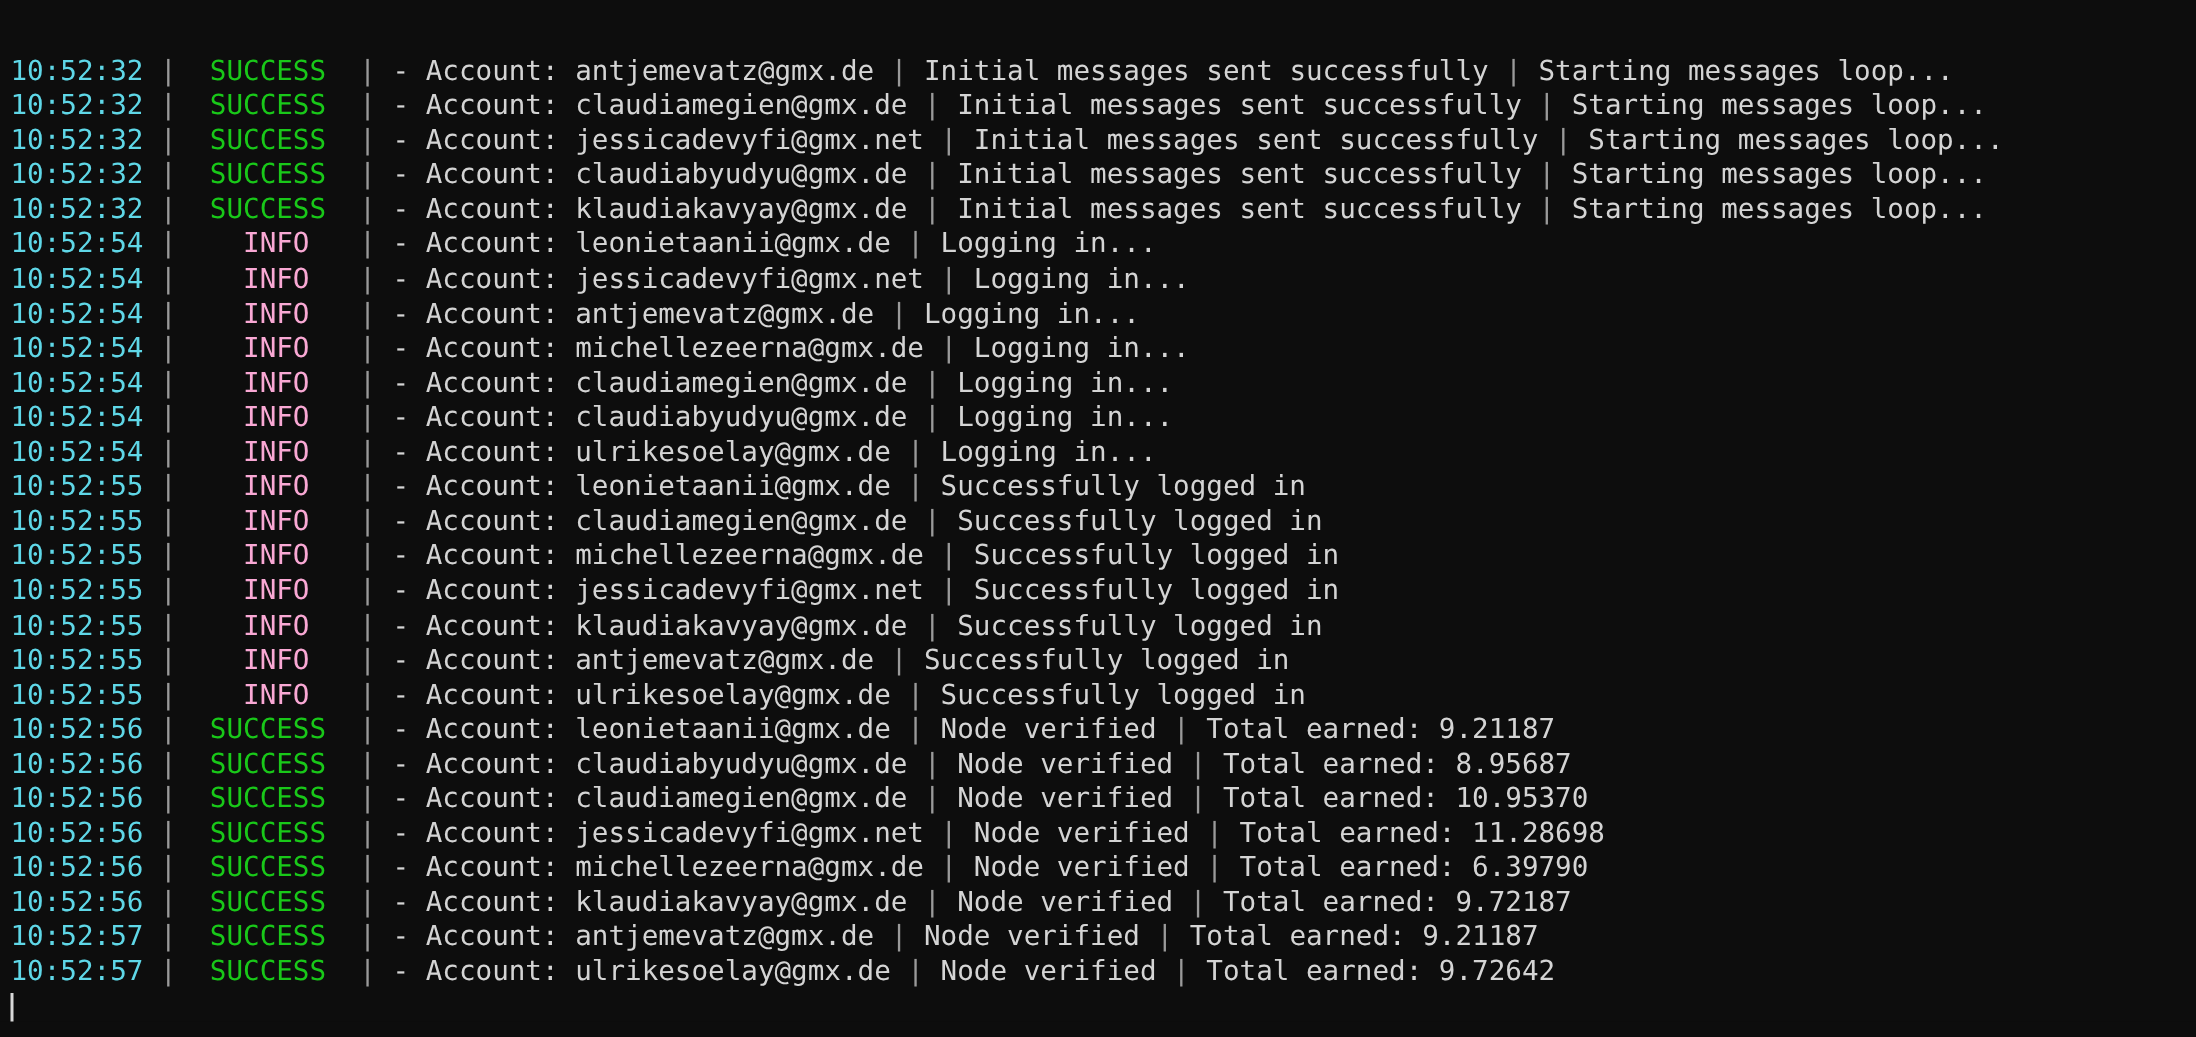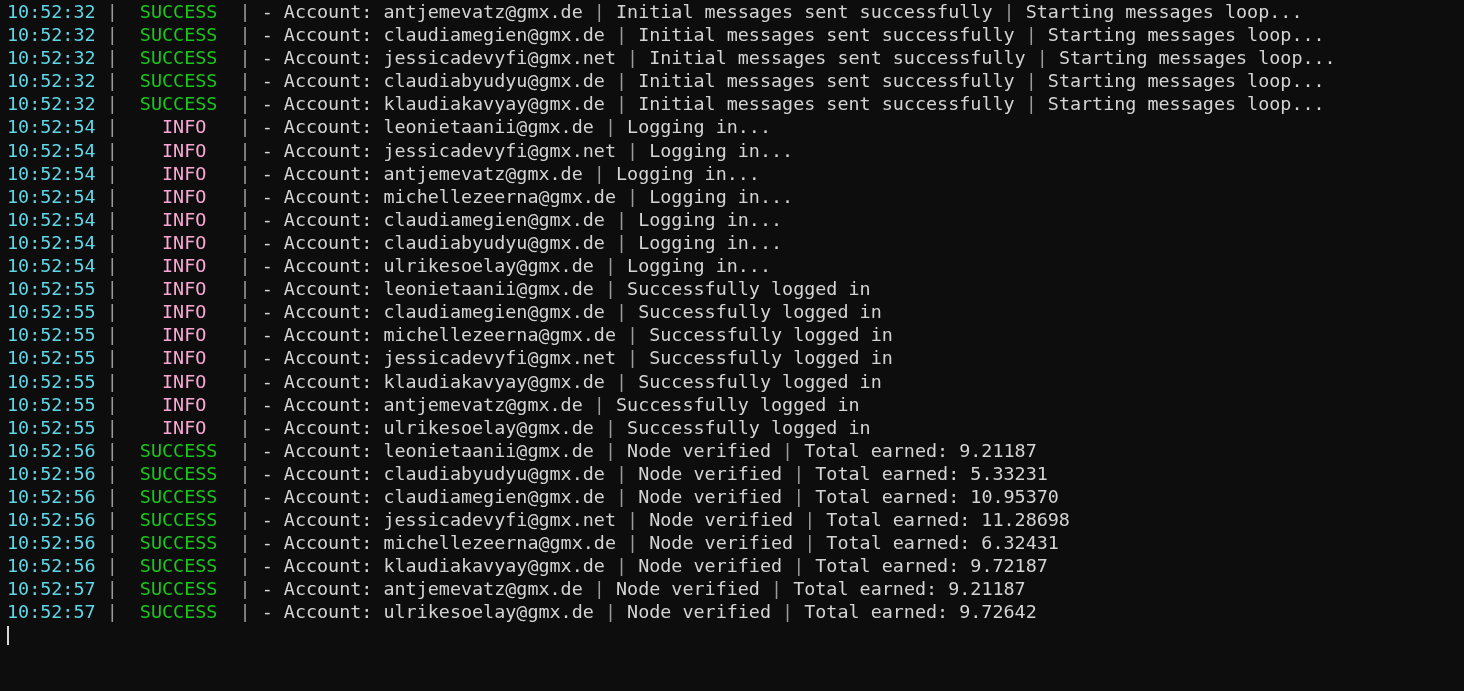--- a/index.html
+++ b/index.html
@@ -14,20 +14,21 @@
     overflow: hidden;
     font-family: "DejaVu Sans Mono", "Liberation Mono", monospace;
   }
   #terminal {
     width: 1464px;
     height: 645px;
     background: #0d0d0d;
     position: relative;
     box-sizing: border-box;
     padding: 0;
+    margin-top: 36px;
   }
   .log-line {
     height: 23.1px;
     line-height: 23.1px;
     font-size: 18.4px;
     white-space: pre;
     letter-spacing: 0px;
     padding-left: 7px;
     box-sizing: border-box;
     overflow: hidden;
@@ -78,21 +79,21 @@
     <div class="log-line"><span class="ts">10:52:54</span><span class="sep"> | </span><span class="lvl-info">   INFO  </span><span class="sep"> | </span><span class="msg">- Account: </span><span class="msg">claudiabyudyu@gmx.de</span><span class="sep"> | </span><span class="msg">Logging in...</span></div>
     <div class="log-line"><span class="ts">10:52:54</span><span class="sep"> | </span><span class="lvl-info">   INFO  </span><span class="sep"> | </span><span class="msg">- Account: </span><span class="msg">ulrikesoelay@gmx.de</span><span class="sep"> | </span><span class="msg">Logging in...</span></div>
     <div class="log-line"><span class="ts">10:52:55</span><span class="sep"> | </span><span class="lvl-info">   INFO  </span><span class="sep"> | </span><span class="msg">- Account: </span><span class="msg">leonietaanii@gmx.de</span><span class="sep"> | </span><span class="msg">Successfully logged in</span></div>
     <div class="log-line"><span class="ts">10:52:55</span><span class="sep"> | </span><span class="lvl-info">   INFO  </span><span class="sep"> | </span><span class="msg">- Account: </span><span class="msg">claudiamegien@gmx.de</span><span class="sep"> | </span><span class="msg">Successfully logged in</span></div>
     <div class="log-line"><span class="ts">10:52:55</span><span class="sep"> | </span><span class="lvl-info">   INFO  </span><span class="sep"> | </span><span class="msg">- Account: </span><span class="msg">michellezeerna@gmx.de</span><span class="sep"> | </span><span class="msg">Successfully logged in</span></div>
     <div class="log-line"><span class="ts">10:52:55</span><span class="sep"> | </span><span class="lvl-info">   INFO  </span><span class="sep"> | </span><span class="msg">- Account: </span><span class="msg">jessicadevyfi@gmx.net</span><span class="sep"> | </span><span class="msg">Successfully logged in</span></div>
     <div class="log-line"><span class="ts">10:52:55</span><span class="sep"> | </span><span class="lvl-info">   INFO  </span><span class="sep"> | </span><span class="msg">- Account: </span><span class="msg">klaudiakavyay@gmx.de</span><span class="sep"> | </span><span class="msg">Successfully logged in</span></div>
     <div class="log-line"><span class="ts">10:52:55</span><span class="sep"> | </span><span class="lvl-info">   INFO  </span><span class="sep"> | </span><span class="msg">- Account: </span><span class="msg">antjemevatz@gmx.de</span><span class="sep"> | </span><span class="msg">Successfully logged in</span></div>
     <div class="log-line"><span class="ts">10:52:55</span><span class="sep"> | </span><span class="lvl-info">   INFO  </span><span class="sep"> | </span><span class="msg">- Account: </span><span class="msg">ulrikesoelay@gmx.de</span><span class="sep"> | </span><span class="msg">Successfully logged in</span></div>
     <div class="log-line"><span class="ts">10:52:56</span><span class="sep"> | </span><span class="lvl-success"> SUCCESS </span><span class="sep"> | </span><span class="msg">- Account: </span><span class="msg">leonietaanii@gmx.de</span><span class="sep"> | </span><span class="msg">Node verified</span><span class="sep"> | </span><span class="msg">Total earned: 9.21187</span></div>
-    <div class="log-line"><span class="ts">10:52:56</span><span class="sep"> | </span><span class="lvl-success"> SUCCESS </span><span class="sep"> | </span><span class="msg">- Account: </span><span class="msg">claudiabyudyu@gmx.de</span><span class="sep"> | </span><span class="msg">Node verified</span><span class="sep"> | </span><span class="msg">Total earned: 5.33231</span></div>
+    <div class="log-line"><span class="ts">10:52:56</span><span class="sep"> | </span><span class="lvl-success"> SUCCESS </span><span class="sep"> | </span><span class="msg">- Account: </span><span class="msg">claudiabyudyu@gmx.de</span><span class="sep"> | </span><span class="msg">Node verified</span><span class="sep"> | </span><span class="msg">Total earned: 8.95687</span></div>
     <div class="log-line"><span class="ts">10:52:56</span><span class="sep"> | </span><span class="lvl-success"> SUCCESS </span><span class="sep"> | </span><span class="msg">- Account: </span><span class="msg">claudiamegien@gmx.de</span><span class="sep"> | </span><span class="msg">Node verified</span><span class="sep"> | </span><span class="msg">Total earned: 10.95370</span></div>
     <div class="log-line"><span class="ts">10:52:56</span><span class="sep"> | </span><span class="lvl-success"> SUCCESS </span><span class="sep"> | </span><span class="msg">- Account: </span><span class="msg">jessicadevyfi@gmx.net</span><span class="sep"> | </span><span class="msg">Node verified</span><span class="sep"> | </span><span class="msg">Total earned: 11.28698</span></div>
-    <div class="log-line"><span class="ts">10:52:56</span><span class="sep"> | </span><span class="lvl-success"> SUCCESS </span><span class="sep"> | </span><span class="msg">- Account: </span><span class="msg">michellezeerna@gmx.de</span><span class="sep"> | </span><span class="msg">Node verified</span><span class="sep"> | </span><span class="msg">Total earned: 6.32431</span></div>
+    <div class="log-line"><span class="ts">10:52:56</span><span class="sep"> | </span><span class="lvl-success"> SUCCESS </span><span class="sep"> | </span><span class="msg">- Account: </span><span class="msg">michellezeerna@gmx.de</span><span class="sep"> | </span><span class="msg">Node verified</span><span class="sep"> | </span><span class="msg">Total earned: 6.39790</span></div>
     <div class="log-line"><span class="ts">10:52:56</span><span class="sep"> | </span><span class="lvl-success"> SUCCESS </span><span class="sep"> | </span><span class="msg">- Account: </span><span class="msg">klaudiakavyay@gmx.de</span><span class="sep"> | </span><span class="msg">Node verified</span><span class="sep"> | </span><span class="msg">Total earned: 9.72187</span></div>
     <div class="log-line"><span class="ts">10:52:57</span><span class="sep"> | </span><span class="lvl-success"> SUCCESS </span><span class="sep"> | </span><span class="msg">- Account: </span><span class="msg">antjemevatz@gmx.de</span><span class="sep"> | </span><span class="msg">Node verified</span><span class="sep"> | </span><span class="msg">Total earned: 9.21187</span></div>
     <div class="log-line"><span class="ts">10:52:57</span><span class="sep"> | </span><span class="lvl-success"> SUCCESS </span><span class="sep"> | </span><span class="msg">- Account: </span><span class="msg">ulrikesoelay@gmx.de</span><span class="sep"> | </span><span class="msg">Node verified</span><span class="sep"> | </span><span class="msg">Total earned: 9.72642</span></div>
     <div class="cursor-row"><span class="cursor"></span></div>
   </div>
 
 </body></html>

